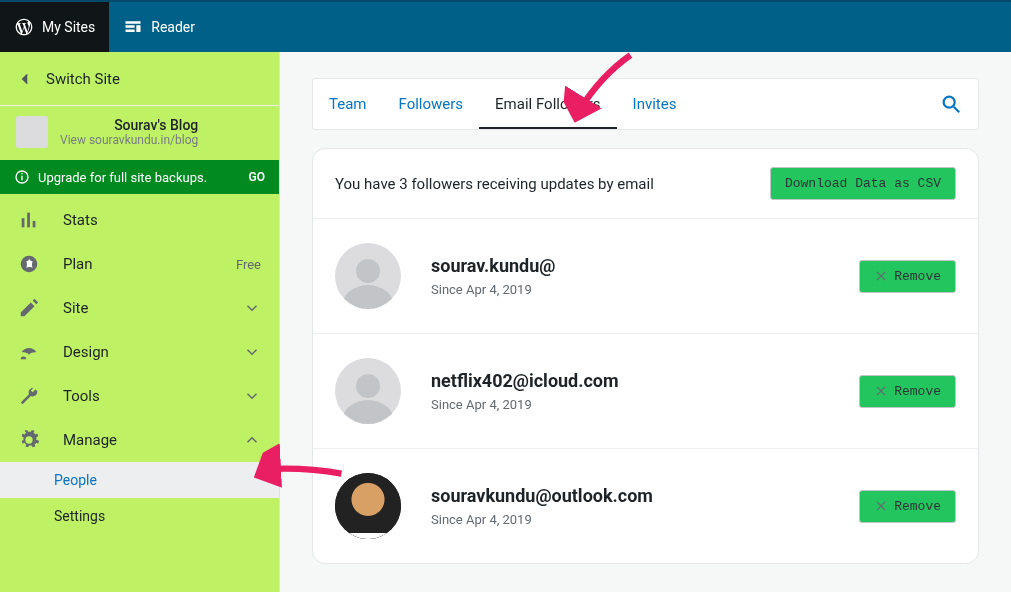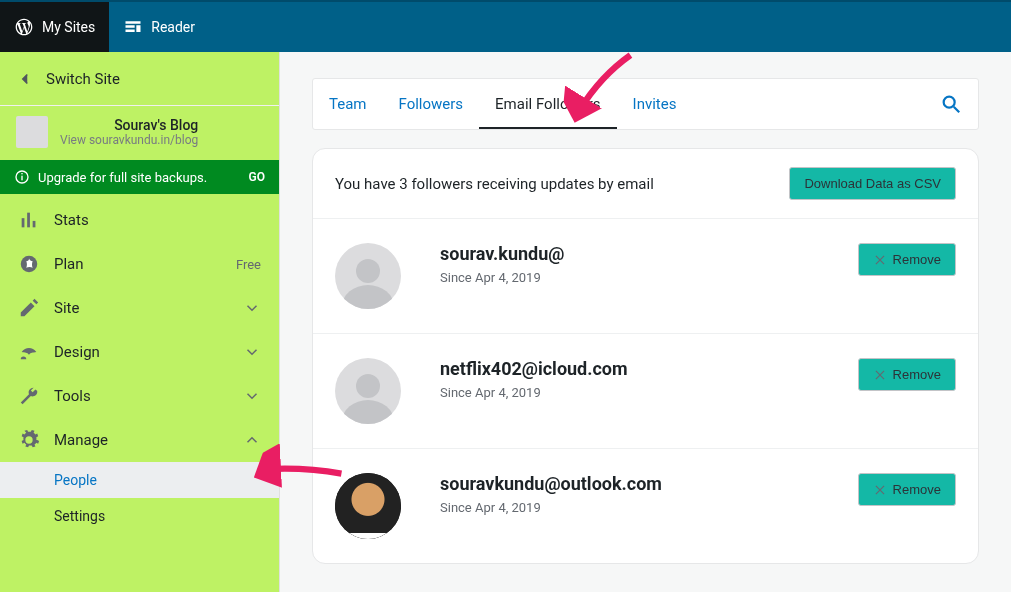--- a/index.html
+++ b/index.html
@@ -58,21 +58,21 @@
   .site-card .name { font-size:14px; font-weight:500;text-align:right; }
   .site-card .url { font-size:12px; color:#787c82; }
   .upgrade-bar {
     background:#008a20; color:#fff; height:34px;
     display:flex; align-items:center; padding:0 14px; font-size:13px;
     justify-content:space-between; cursor:pointer;
   }
   .upgrade-bar .go { font-weight:600; font-size:12px; }
   .nav { padding-top:4px; }
   .nav-item {
-    display:flex; align-items:center; gap:14px;
+    display:flex; align-items:center; gap:23px;
     height:44px; padding:0 18px; font-size:15px; color:#1d2327;
     cursor:pointer;
   }
   .nav-item .spacer { flex:1; }
   .nav-item .trail { font-size:13px; color:#646970; }
   .nav-item svg.ico { width:22px; height:22px; fill:#646970; }
   .nav-item svg.chev { width:18px; height:18px; fill:#646970; }
   .nav-sub {
     padding-left:54px; height:36px; display:flex; align-items:center;
     font-size:14px; color:#1d2327; cursor:pointer;
@@ -96,26 +96,26 @@
   .tabs-card .search svg { width:22px; height:22px; fill:#0675c4; }
   .panel {
     margin-top:18px; background:#fff; border:1px solid #e6e7e8; border-radius:13px;
   }
   .panel-header {
     display:flex; align-items:center; justify-content:space-between;
     padding:18px 22px; border-bottom:1px solid #eef0f1;
   }
   .panel-header .msg { font-size:15px; color:#1d2327; }
   .btn {
-    border:1px solid #c3c4c7; background:#14b8a6; color:#2c3338;
+    border:1px solid #c3c4c7; background:#22c55e; color:#2c3338;
     font-size:13px; padding:8px 14px; border-radius:3px; cursor:pointer;
-    display:inline-flex; align-items:center; gap:6px;
+    display:inline-flex; align-items:center; gap:6px;font-family:Liberation Mono, monospace;
   }
   .row {
-    display:flex; align-items:flex-start; padding:24px 22px; gap:39px;
+    display:flex; align-items:center; padding:24px 22px; gap:30px;
     border-bottom:1px solid #eef0f1;
   }
   .row:last-child { border-bottom:none; }
   .avatar {
     width:66px; height:66px; border-radius:50%; background:#dcdcde;
     position:relative; overflow:hidden; flex-shrink:0;
   }
   .avatar::before {
     content:""; position:absolute; top:16px; left:50%; transform:translateX(-50%);
     width:24px; height:24px; border-radius:50%; background:#c3c4c7;

